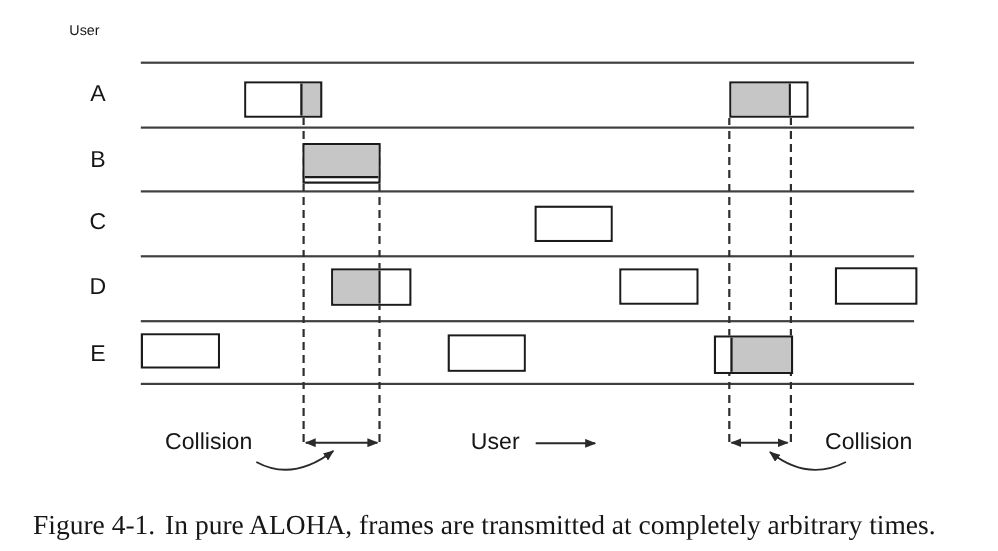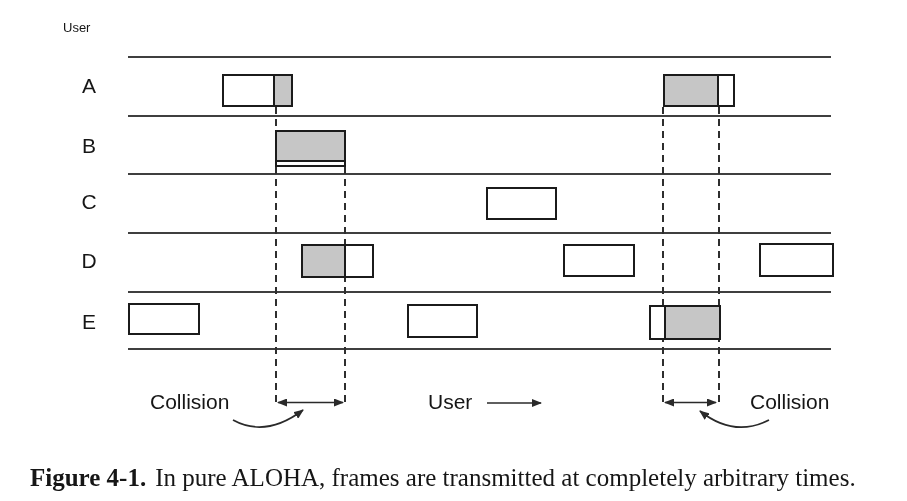--- a/index.html
+++ b/index.html
@@ -15,21 +15,21 @@
          box-sizing:border-box;align-items:stretch;}
   .part{box-sizing:border-box;}
   .part + .part{border-left:2px solid #1b1b1b;}
   #arrows{position:absolute;left:0;top:0;pointer-events:none;}
   .blabel{position:absolute;font-size:21px;white-space:nowrap;text-align:center;}
   #col-left{left:150px;top:390px;}
   #time-lb{left:428px;top:390px;}
   #col-right{left:750px;top:390px;}
   .caption{position:absolute;left:30px;top:464px;font-family:"Liberation Serif",serif;
            font-size:25px;white-space:nowrap;}
-  .capb{font-weight:bold;margin-right:9px;text-align:center;}
+  .capb{font-weight:normal;margin-right:9px;text-align:center;}
 </style>
 </head>
 <body>
 
 <div id="stage">
   <div class="ulabel">User</div>
 
   <div id="diagram">
       <div class="hline" style="left: 128px; top: 56px; width: 703px; background: rgb(63, 63, 63);"></div>
       <div class="hline" style="left: 128px; top: 115px; width: 703px; background: rgb(63, 63, 63);"></div>

